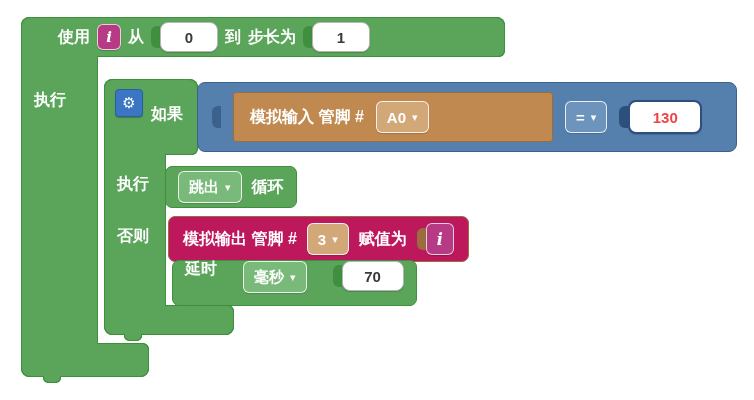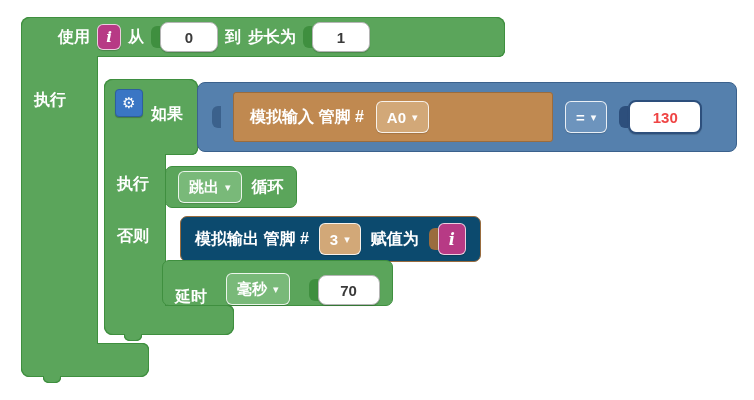--- a/index.html
+++ b/index.html
@@ -97,28 +97,28 @@
   .analog-in-block {
     height:50px; background:#c08950; border:1px solid #9a6c3e; border-radius:3px;
     display:flex; align-items:center; gap:12px; padding:0 16px; min-width:320px; box-sizing:border-box;
   }
   .break-block {
     left:165px; top:166px; height:40px;
     background:#5ba55b; border:1px solid #3f8f3f; border-radius:7px;
     display:flex; align-items:center; gap:10px; padding:0 12px;
   }
   .analog-out-block {
-    left:180px; top:216px; height:44px;
-    background:#0c4a6e; border:1px solid #9a6c3e; border-radius:7px;
+    left:168px; top:216px; height:44px;
+    background:#be185d; border:1px solid #9a6c3e; border-radius:7px;
     display:flex; align-items:center; gap:10px; padding:0 14px;
   }
   .delay-block {
-    left:162px; top:260px; height:44px;
+    left:172px; top:260px; height:44px;
     background:#5ba55b; border:1px solid #3f8f3f; border-radius:7px;
-    display:flex; align-items:flex-end; gap:19px; padding:0 12px;
+    display:flex; align-items:flex-start; gap:26px; padding:0 12px;
   }
 </style>
 </head>
 <body>
 
 <div class="canvas">
 
   <div class="shape-layer shape-green">
     <div class="bar loop-header-bar"></div>
     <div class="bar loop-spine-bar"></div>

